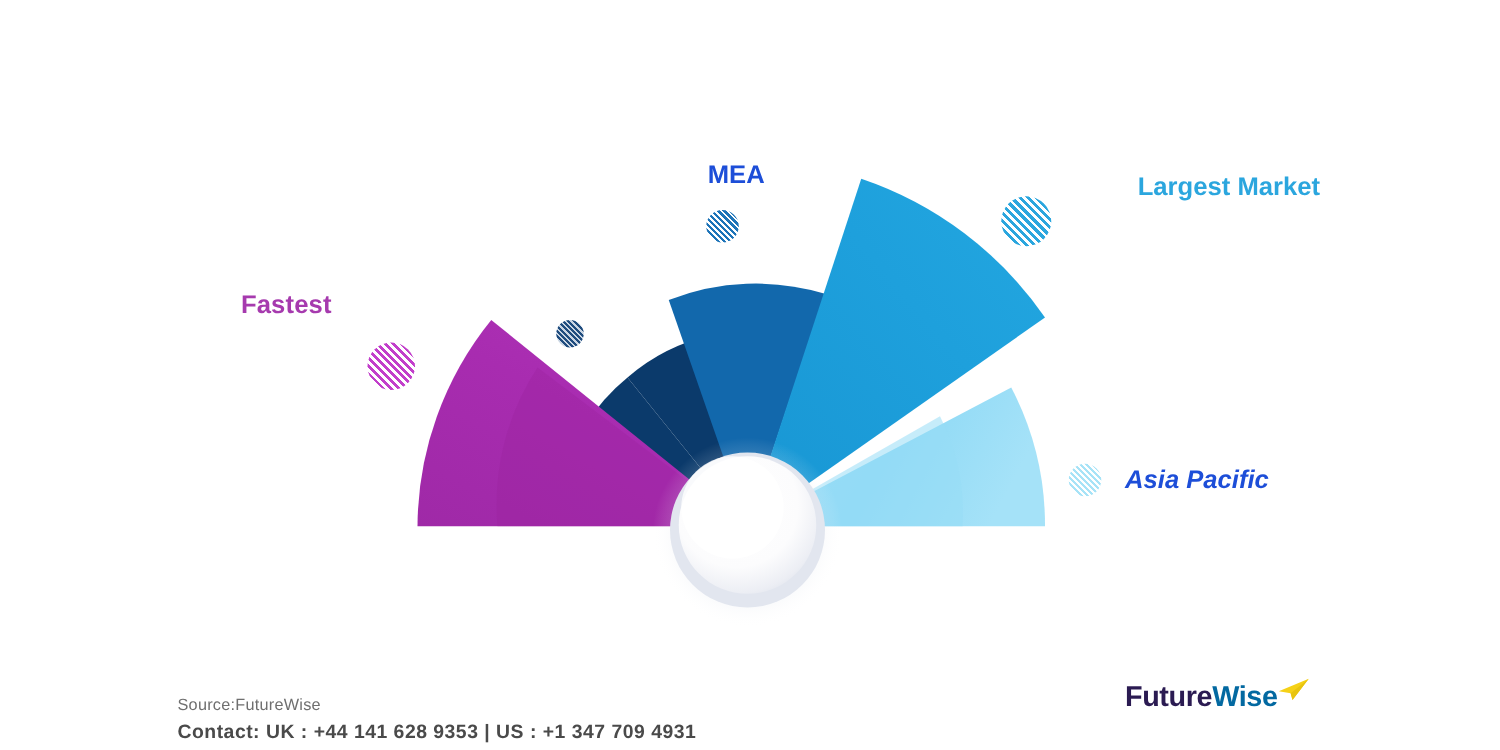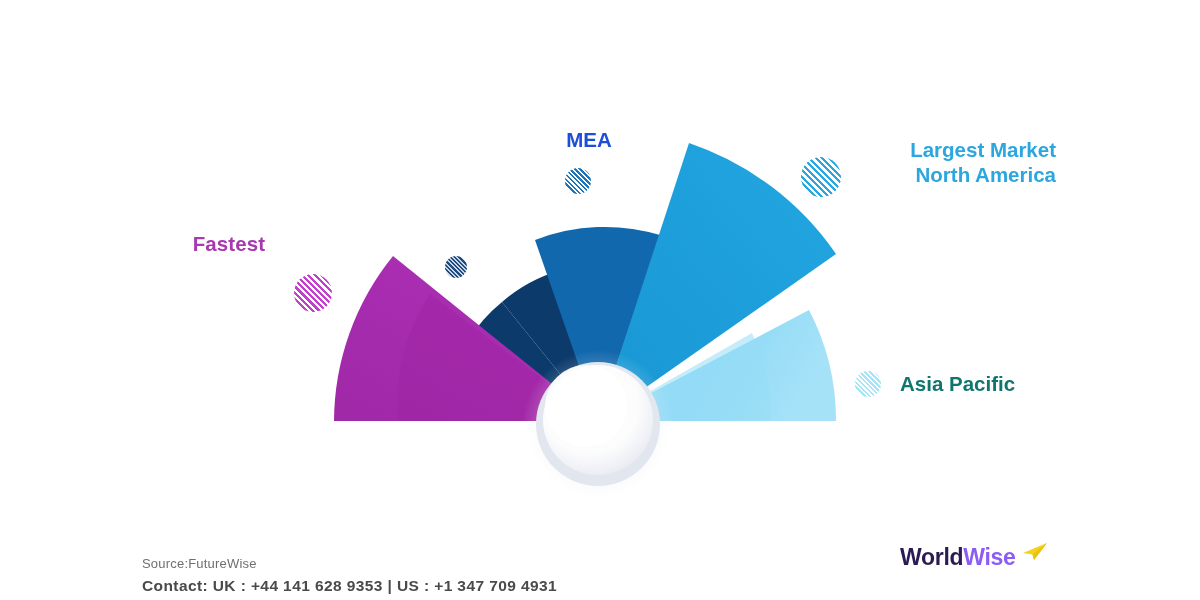--- a/index.html
+++ b/index.html
@@ -70,21 +70,22 @@
     top: 137px;
     width: 210px;
     text-align: right;
     font-size: 20.5px;
     color: #2BA6DE;
   }
   #label-ap {
     left: 900px;
     top: 371px;
     font-size: 20.5px;
-    color: #0f766e;
+    color: #1d4ed8;
+    font-style: italic;
   }
 
   
   .dot {
     position: absolute;
     border-radius: 50%;
   }
   #dot-europe {
     left: 294px;
     top: 274px;
@@ -169,21 +170,21 @@
   #logo-wordmark {
     position: absolute;
     left: 0;
     top: 0;
     font-size: 23px;
     font-weight: bold;
     color: #2B1B52;
     letter-spacing: -0.3px;
     white-space: nowrap;
   }
-  #logo-wordmark .wise { color: #8b5cf6; }
+  #logo-wordmark .wise { color: #0369a1; }
   #logo-plane {
     position: absolute;
     left: 122px;
     top: -2px;
     width: 26px;
     height: 20px;
   }
   #logo-tagline {
     position: absolute;
     left: 6px;
@@ -281,34 +282,33 @@
   </div>
   <span class="dot" id="dot-row"></span>
 
   <div class="label-block" id="label-mea">
     <span class="label-text">MEA</span>
   </div>
   <span class="dot" id="dot-mea"></span>
 
   <div class="label-block" id="label-na">
     <span class="label-text">Largest Market</span>
-    <span class="label-text">North America</span>
   </div>
   <span class="dot" id="dot-na"></span>
 
   <div class="label-block" id="label-ap">
     <span class="label-text">Asia Pacific</span>
   </div>
   <span class="dot" id="dot-ap"></span>
 
   <div id="footer-contact">Contact:  UK : +44 141 628 9353  |  US :  +1 347 709 4931</div>
   <div id="footer-source">Source:FutureWise</div>
 
   <div id="logo">
-    <div id="logo-wordmark"><span>World</span><span class="wise">Wise</span></div>
+    <div id="logo-wordmark"><span>Future</span><span class="wise">Wise</span></div>
     <svg id="logo-plane" viewBox="0 0 26 20">
       <path d="M1 11 L25 1 L12 18 L10.5 12.5 Z" fill="#F5D117"></path>
       <path d="M10.5 12.5 L25 1 L12 18 Z" fill="#E8C40F"></path>
     </svg>
     <div id="logo-tagline"></div>
   </div>
 
 </div>
 
 </body></html>

